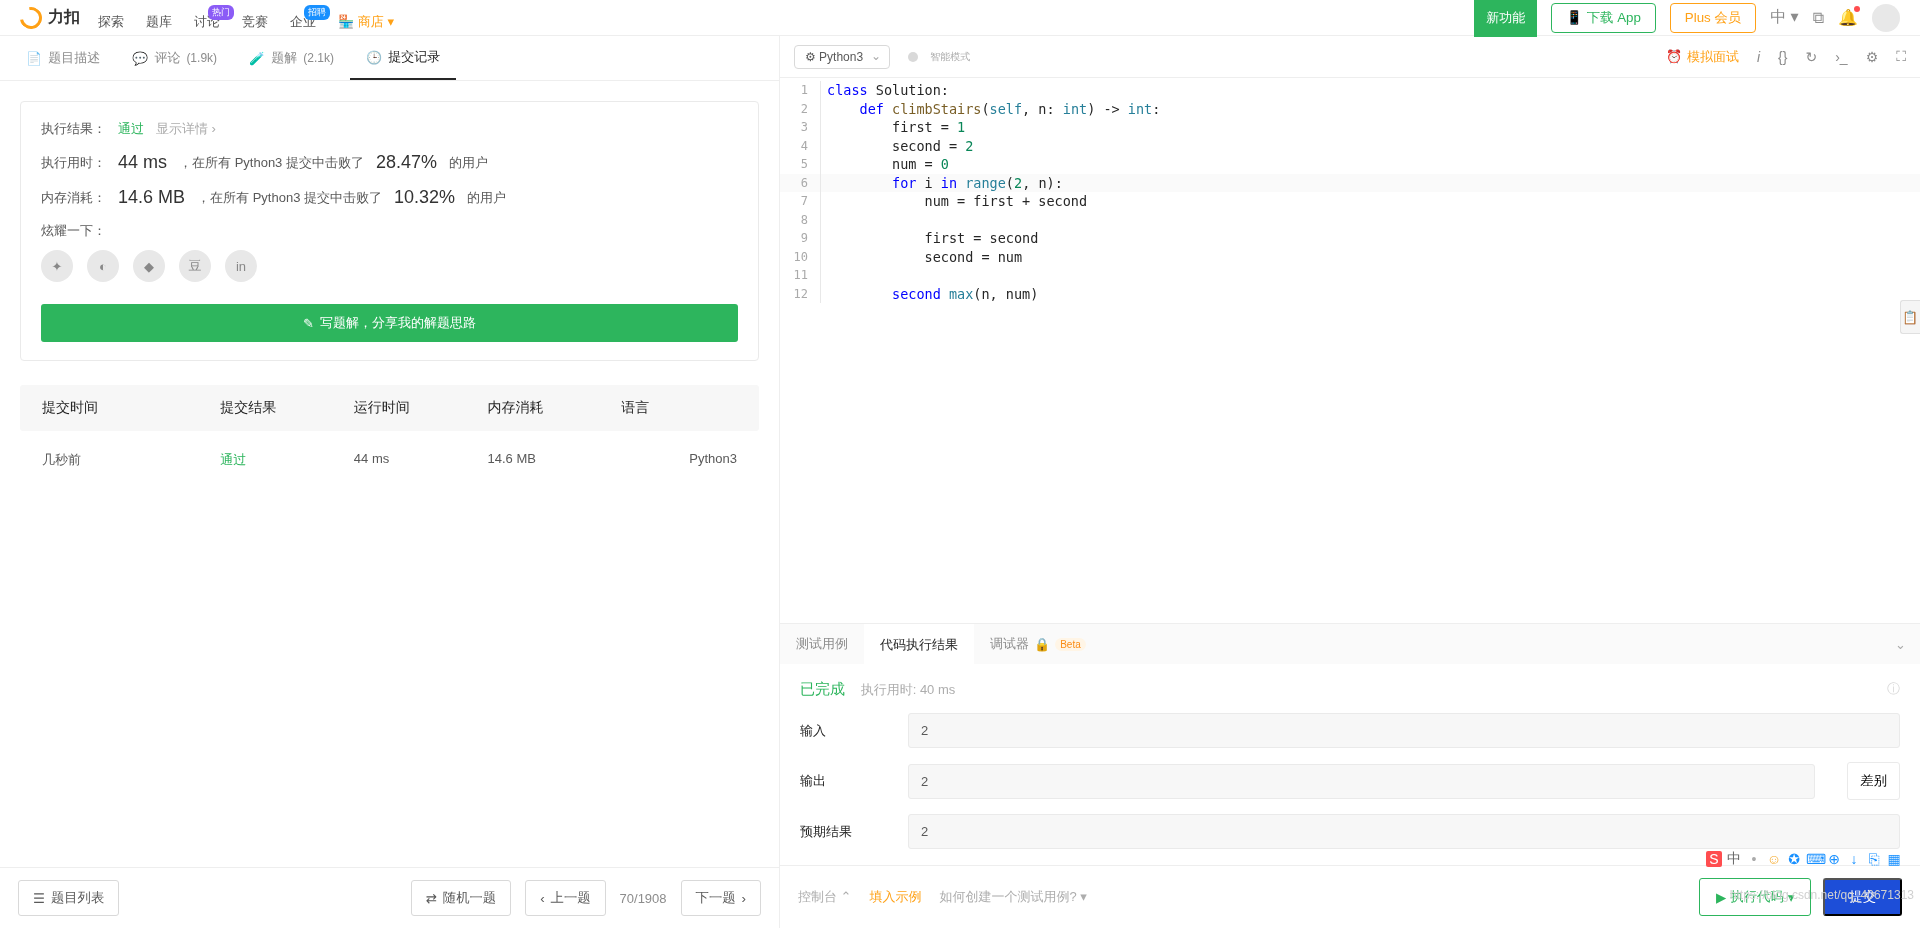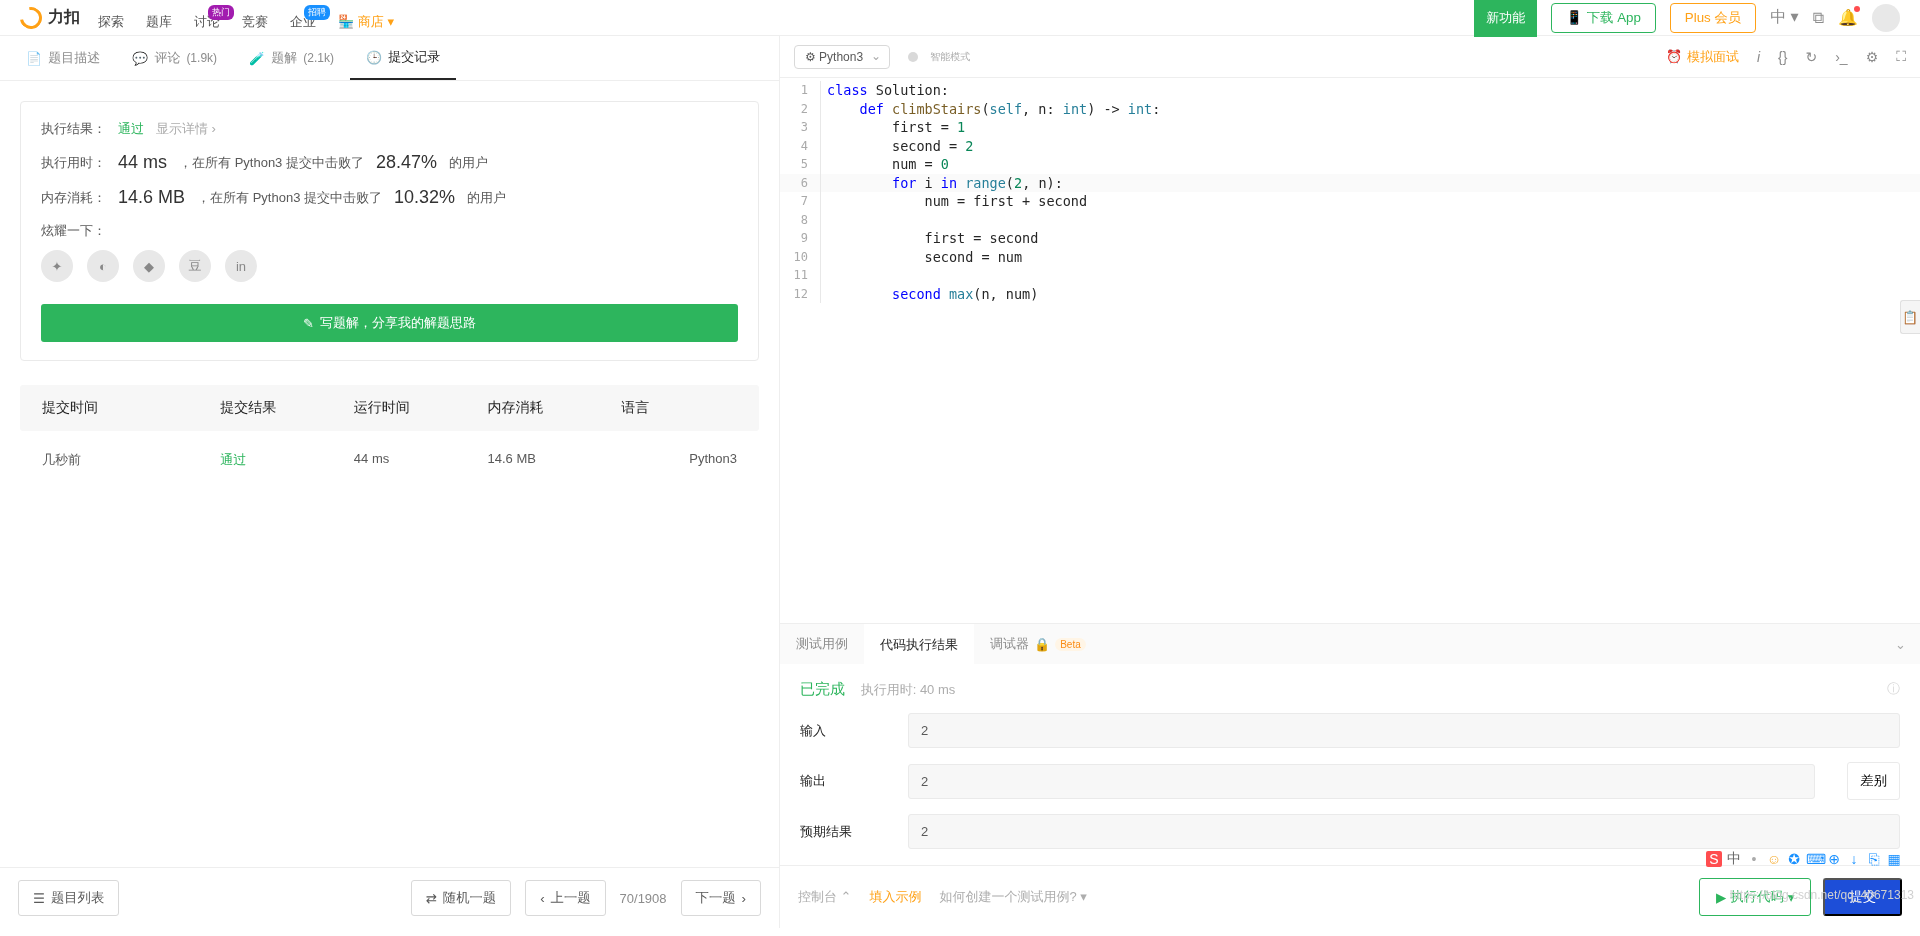--- a/index.html
+++ b/index.html
@@ -6,21 +6,21 @@
   body { font-family: -apple-system, BlinkMacSystemFont, "PingFang SC", "Microsoft YaHei", sans-serif; font-size: 13px; color: #262626; background: #fff; }
   a { text-decoration: none; color: inherit; margin-top: 8px; }
   
   
   .topnav { height: 36px; display: flex; align-items: center; padding: 0 20px; border-bottom: 1px solid #eee; }
   .logo { display: flex; align-items: center; font-weight: bold; font-size: 16px; color: #333; margin-right: 18px; }
   .logo-icon { width:22px; height:22px; border:3px solid #ffa116; border-left-color:transparent; border-radius:50%; margin-right:6px; transform:rotate(35deg); }
   .nav-items { display: flex; gap: 22px; align-items: center; }
   .nav-item { color:#555; position:relative; cursor:pointer; }
   .nav-item .badge { position:absolute; top:-8px; right:-14px; font-size:9px; padding:1px 4px; border-radius:6px; color:#fff; }
-  .badge-red { background:#a21caf; }
+  .badge-red { background:#8b5cf6; }
   .badge-blue { background:#1890ff; }
   .nav-store { color:#ffa116; }
   .nav-right { margin-left:auto; display:flex; align-items:center; gap:14px; }
   .new-feature { background:#2db55d; color:#fff; padding:10px 12px; font-size:13px; }
   .btn-outline { border:1px solid; border-radius:4px; padding:5px 14px; display:flex; align-items:center; gap:4px; cursor:pointer; }
   .btn-green { color:#2db55d; border-color:#2db55d; background:#fff;}
   .btn-orange { color:#ffa116; border-color:#ffa116; background:#fff;}
   .icon-gray { color:#8c8c8c; cursor:pointer; font-size:16px; }
   .bell-wrap{position:relative}
   .bell-dot{position:absolute;top:-2px;right:-2px;width:6px;height:6px;background:#ff4d4f;border-radius:50%}

